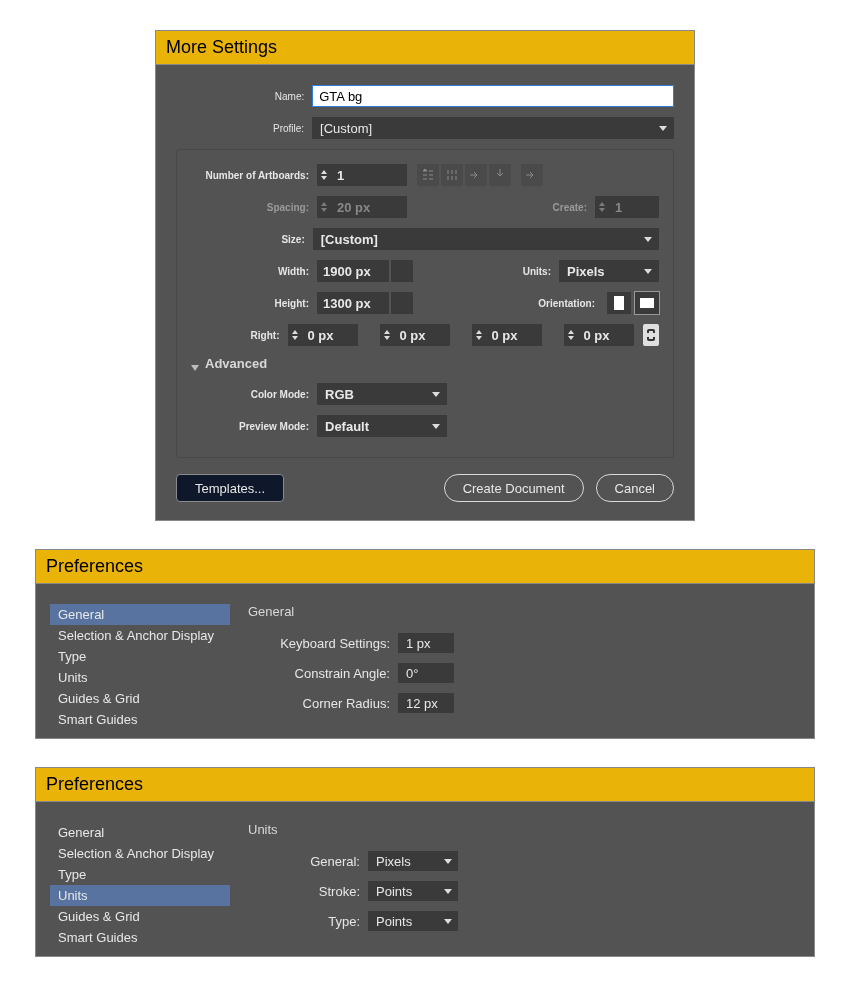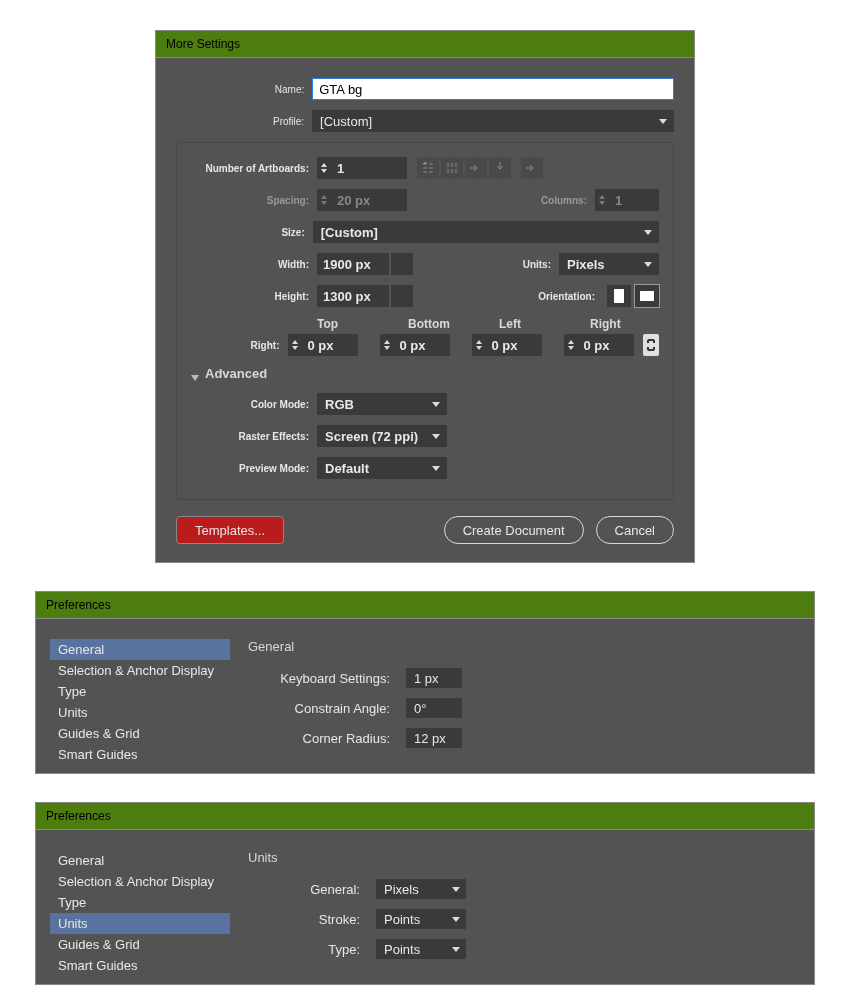--- a/index.html
+++ b/index.html
@@ -9,23 +9,23 @@
     font-size: 13px;
     color: #e8e8e8;
     padding: 30px 30px 30px 30px;
   }
   .window {
     border: 1px solid #888;
     background: #535353;
     margin-bottom: 28px;
   }
   .titlebar {
-    background: #4d7c0f;
+    background: #eab308;
     color: #000;
-    font-size: 12px;
+    font-size: 18px;
     padding: 6px 10px;
     border-bottom: 1px solid #888;
   }
   .dlg-body {
     padding: 20px 20px 18px 20px;
   }
   .row {
     display: flex;
     align-items: center;
     margin-bottom: 10px;
@@ -172,21 +172,21 @@
     color: #e8e8e8;
     border-radius: 14px;
     height: 28px;
     padding: 0 18px;
     font-size: 13px;
     cursor: pointer;
   }
   .btn-rect {
     border-radius: 4px;
     border: 1px solid #8a8a8a;
-    background:#b91c1c;
+    background:#0f172a;
   }
   .btn-row {
     display:flex;
     justify-content: space-between;
   }
   .btn-right { display:flex; gap:12px; }
 
   
   .pref-body {
     display:flex;
@@ -212,21 +212,20 @@
   .pref-title { color:#d8d8d8; margin-bottom: 14px; margin-top:6px;}
   .pref-row { display:flex; align-items:center; margin-bottom:10px; }
   .pref-lbl { width: 150px; text-align:right; padding-right:8px; color:#e6e6e6;}
   .pref-val {
     background:#3a3a3a;
     height:20px;
     padding:0 8px;
     min-width:56px;
     display:flex;align-items:center;
     font-size:13px;
-    margin-left:8px;
   }
   .pref-sel { position:relative; padding-right:22px; min-width: 90px;}
   .pref-sel::after {
     content:"";position:absolute;right:6px;top:8px;
     border-left:4px solid transparent;border-right:4px solid transparent;border-top:5px solid #ddd;
   }
 
   
   .win1 { width: 540px; margin: 0 auto 28px auto; }
   .win23 { width: 780px; margin: 0 auto 28px auto; }
@@ -294,21 +293,21 @@
       <div class="row">
         <div class="lbl lbl-dis" style="width:126px">Spacing:</div>
         <div class="num-field num-dis">
           <div class="spinner spin-dis">
               <div class="spin-up"></div>
               <div class="spin-dn"></div>
             </div>
           <div class="num-val" style="width:76px">20 px</div>
         </div>
         <div style="flex:1"></div>
-        <div class="lbl lbl-dis" style="width:70px">Columns:</div>
+        <div class="lbl lbl-dis" style="width:70px">Create:</div>
         <div class="num-field num-dis">
           <div class="spinner spin-dis">
               <div class="spin-up"></div>
               <div class="spin-dn"></div>
             </div>
           <div class="num-val" style="width:50px">1</div>
         </div>
       </div>
 
       <div class="row">
@@ -340,26 +339,20 @@
         <div style="flex:1"></div>
         <div class="lbl" style="width:86px">Orientation:</div>
         <div class="orient-btn">
             <div class="orient-ic orient-port"></div>
           </div>
         <div class="orient-btn active">
             <div class="orient-ic orient-land"></div>
           </div>
       </div>
 
-      <div class="bleed-head" style="margin-left:126px">
-        <span>Top</span>
-        <span>Bottom</span>
-        <span>Left</span>
-        <span>Right</span>
-      </div>
 
       <div class="row">
         <div class="lbl" style="width:126px">Right:</div>
         <div style="display:flex; gap:22px;border-radius:8px;">
           <div class="num-field">
             <div class="spinner">
                 <div class="spin-up"></div>
                 <div class="spin-dn"></div>
               </div>
             <div class="num-val" style="width:56px">0 px</div>
@@ -399,26 +392,20 @@
         <span>Advanced</span>
       </div>
 
       <div class="row">
         <div class="lbl" style="width:126px">Color Mode:</div>
         <div class="select" style="width:130px">
           <span>RGB</span>
         </div>
       </div>
 
-      <div class="row">
-        <div class="lbl" style="width:126px">Raster Effects:</div>
-        <div class="select" style="width:130px">
-          <span>Screen (72 ppi)</span>
-        </div>
-      </div>
 
       <div class="row">
         <div class="lbl" style="width:126px">Preview Mode:</div>
         <div class="select" style="width:130px">
           <span>Default</span>
         </div>
       </div>
     </div>
 
     <div class="btn-row">

